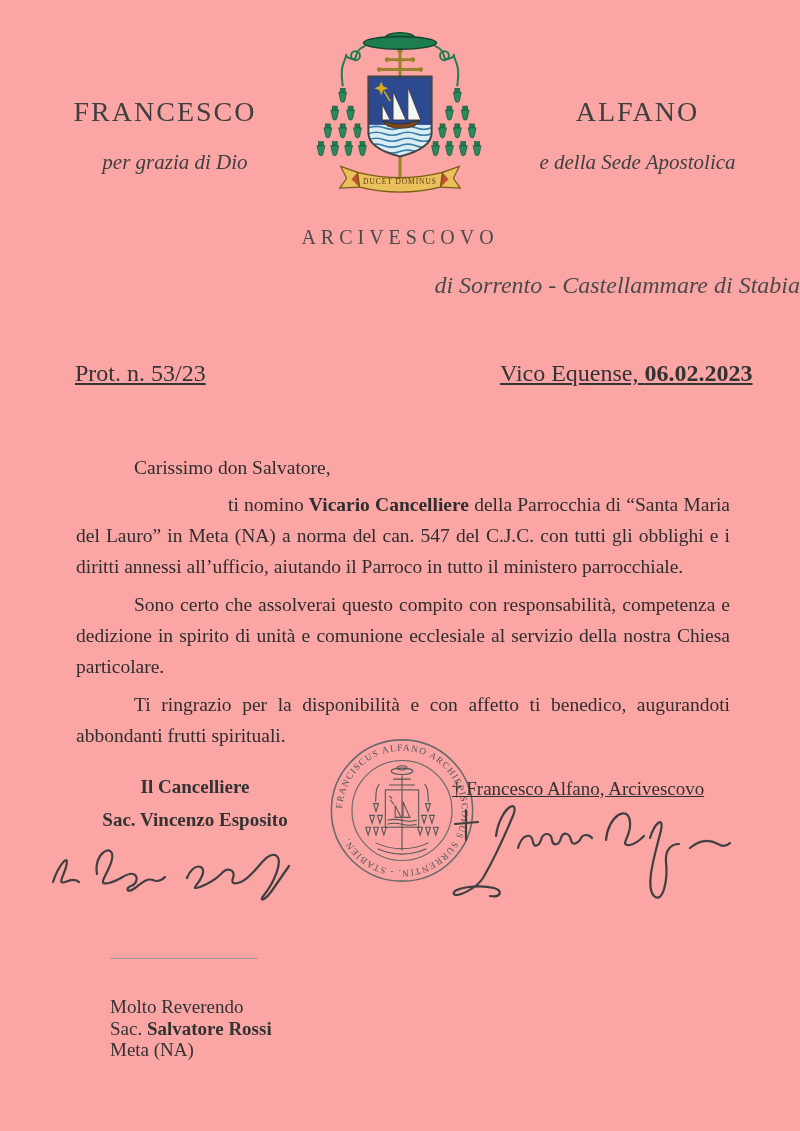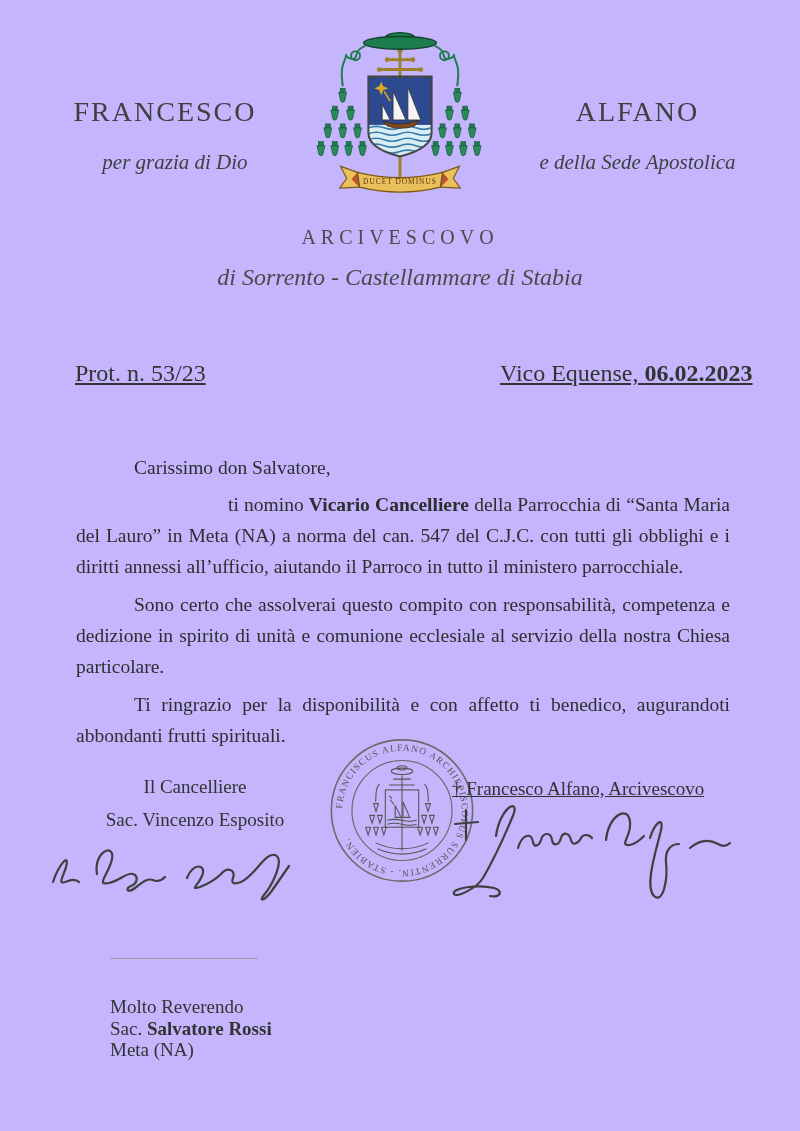--- a/index.html
+++ b/index.html
@@ -1,33 +1,33 @@
 <!DOCTYPE html>
 <html><head>
 <meta charset="utf-8">
 <style>
   html,body{margin:0;padding:0;background:#e8e8e8;}
   .page{
     position:relative;width:800px;height:1131px;margin:0 auto;
-    background:#c4b5fd;overflow:hidden;
+    background:#fca5a5;overflow:hidden;
     font-family:"Liberation Serif","DejaVu Serif",serif;
     color:#333;
   }
   .abs{position:absolute;}
   .hdr-name{font-size:28px;letter-spacing:2px;color:#3f3f3f;text-align:center;}
   .hdr-sub{font-size:21px;font-style:italic;color:#3f3f3f;text-align:center;}
   .arciv{font-size:20px;letter-spacing:5px;color:#4a4a4a;text-align:center;width:100%;}
   .diocese{font-size:24px;font-style:italic;color:#4a4a4a;text-align:center;width:100%;}
   .metaline{font-size:24px;color:#333;text-decoration:underline;}
   .body-block{width:658px;font-size:19.5px;line-height:31px;text-align:justify;color:#2e2e2e;}
   .body-block p{margin:0 0 6px 4px;}
   .ind1{text-indent:58px;}
   .ind2{text-indent:152px;}
   b{font-weight:bold;}
-  .sig-label{font-size:19px;color:#333;text-align:center;}
+  .sig-label{font-size:19px;color:#333;text-align:center;font-weight:bold;}
   .arch-label{font-size:19px;color:#333;text-decoration:underline;}
   .rcpt{font-size:19px;line-height:21.5px;color:#333;margin-top:28px;}
   .rcpt-line{width:148px;border-top:1px solid #9a9a9a;height:0;}
   svg{display:block;}
 </style>
 </head>
 <body>
 
 <div class="page">
 
@@ -134,21 +134,21 @@
         <path d="M128,145 L145,139 L139,151 L146,161 L126,160 Z" fill="#eac05c" stroke="#7a5a14" stroke-width="1.2"></path>
         <path d="M42,145 L36,152 L44,160 Z" fill="#c05030"></path>
         <path d="M128,145 L134,152 L126,160 Z" fill="#c05030"></path>
         <path d="M42,145 Q85,156 128,145 L126,160 Q85,170 44,160 Z" fill="#eac05c" stroke="#7a5a14" stroke-width="1.4"></path>
         <text x="85" y="156.5" text-anchor="middle" font-size="7.5" letter-spacing="1" fill="#5a3a10" font-family="Liberation Serif, serif">DUCET DOMINUS</text>
       </g>
     </svg>
   </div>
 
   <div class="abs arciv" style="left:0;top:226px;">ARCIVESCOVO</div>
-  <div class="abs diocese" style="left:0;top:264px;">di Sorrento - Castellammare di Stabia</div>
+  <div class="abs diocese" style="left:0;top:272px;text-align:right;">di Sorrento - Castellammare di Stabia</div>
 
   <div class="abs metaline" style="left:75px;top:360px;">Prot. n. 53/23</div>
   <div class="abs metaline" style="left:500px;top:360px;"><span>Vico Equense, </span><b>06.02.2023</b></div>
 
   <div class="abs body-block" style="left:72px;top:452px;">
     <p><span class="ind1" style="display:inline-block;width:58px;"></span><span>Carissimo don Salvatore,</span></p>
     <p class="ind2"><span>ti nomino </span><b>Vicario Cancelliere</b><span> della Parrocchia di “Santa Maria del Lauro” in Meta (NA) a norma del can. 547 del C.J.C. con tutti gli obblighi e i diritti annessi all’ufficio, aiutando il Parroco in tutto il ministero parrocchiale.</span></p>
     <p class="ind1" style="margin-top:7px;">Sono certo che assolverai questo compito con responsabilità, competenza e dedizione in spirito di unità e comunione ecclesiale al servizio della nostra Chiesa particolare.</p>
     <p class="ind1" style="margin-top:7px;">Ti ringrazio per la disponibilità e con affetto ti benedico, augurandoti abbondanti frutti spirituali.</p>
   </div>

